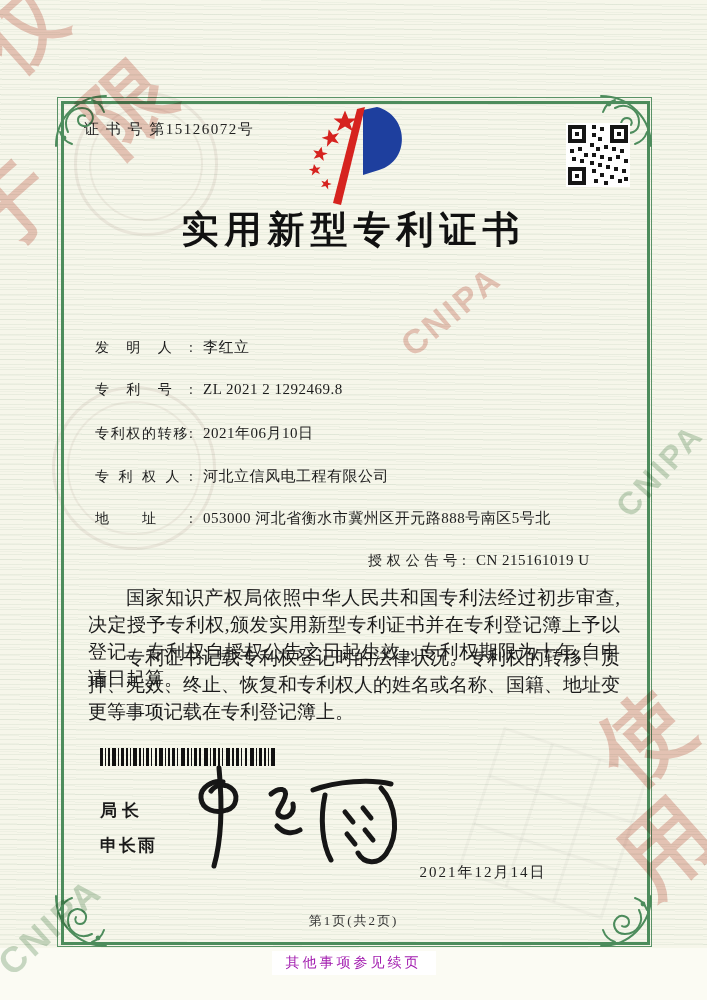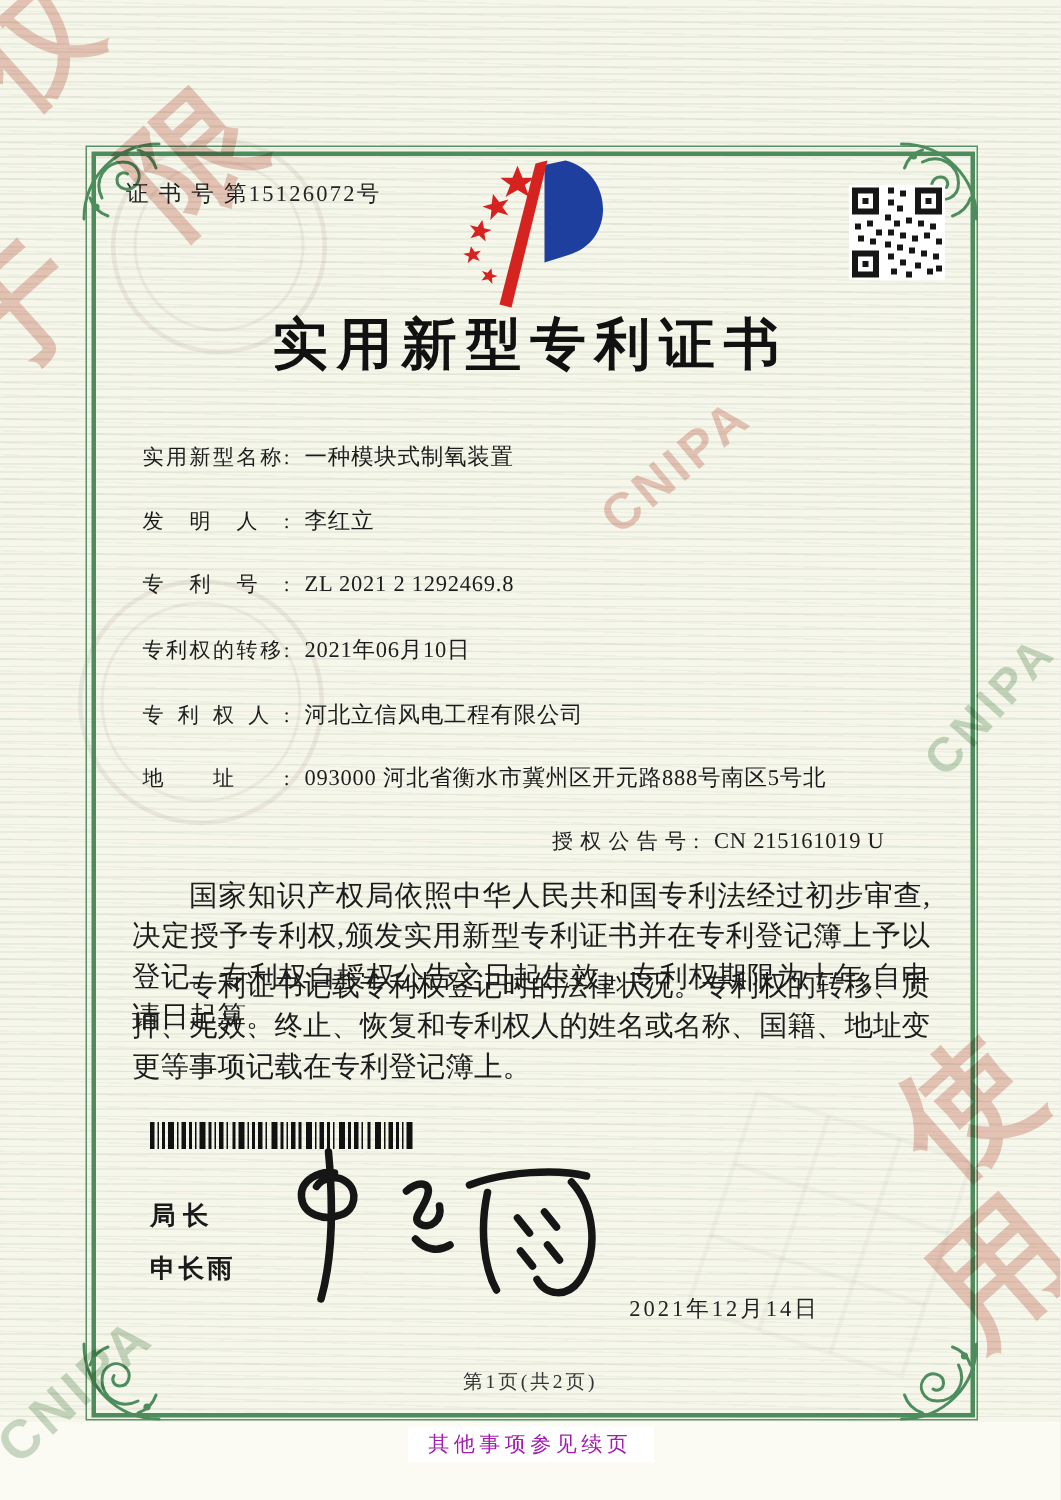--- a/index.html
+++ b/index.html
@@ -187,37 +187,34 @@
       </g>
     <g fill="#161616">
         <rect x="9" y="9" width="4" height="4"></rect>
         <rect x="51" y="9" width="4" height="4"></rect>
         <rect x="9" y="51" width="4" height="4"></rect>
       </g>
   </svg>
 
   <div class="title">实用新型专利证书</div>
 
-  <div class="frow r1">
-    <span class="flabel">实用新型名称:</span><span class="fvalue">一种模块式制氧装置</span>
-  </div>
   <div class="frow r2">
     <span class="flabel">发明人:</span><span class="fvalue">李红立</span>
   </div>
   <div class="frow r3">
     <span class="flabel">专利号:</span><span class="fvalue">ZL 2021 2 1292469.8</span>
   </div>
   <div class="frow r4">
     <span class="flabel">专利权的转移:</span><span class="fvalue">2021年06月10日</span>
   </div>
   <div class="frow r5">
     <span class="flabel">专利权人:</span><span class="fvalue">河北立信风电工程有限公司</span>
   </div>
   <div class="frow r6">
-    <span class="flabel">地址:</span><span class="fvalue">093000 河北省衡水市冀州区开元路888号南区5号北</span>
+    <span class="flabel">地址:</span><span class="fvalue">053000 河北省衡水市冀州区开元路888号南区5号北</span>
   </div>
   <div class="frow r7" style="width:540px;">
     <span class="pair2">
       <span class="flabel">授权公告号:</span><span class="fvalue">CN 215161019 U</span>
     </span>
   </div>
 
   <div class="para p1">国家知识产权局依照中华人民共和国专利法经过初步审查,决定授予专利权,颁发实用新型专利证书并在专利登记簿上予以登记。专利权自授权公告之日起生效。专利权期限为十年,自申请日起算。</div>
   <div class="para p2">专利证书记载专利权登记时的法律状况。专利权的转移、质押、无效、终止、恢复和专利权人的姓名或名称、国籍、地址变更等事项记载在专利登记簿上。</div>
 

